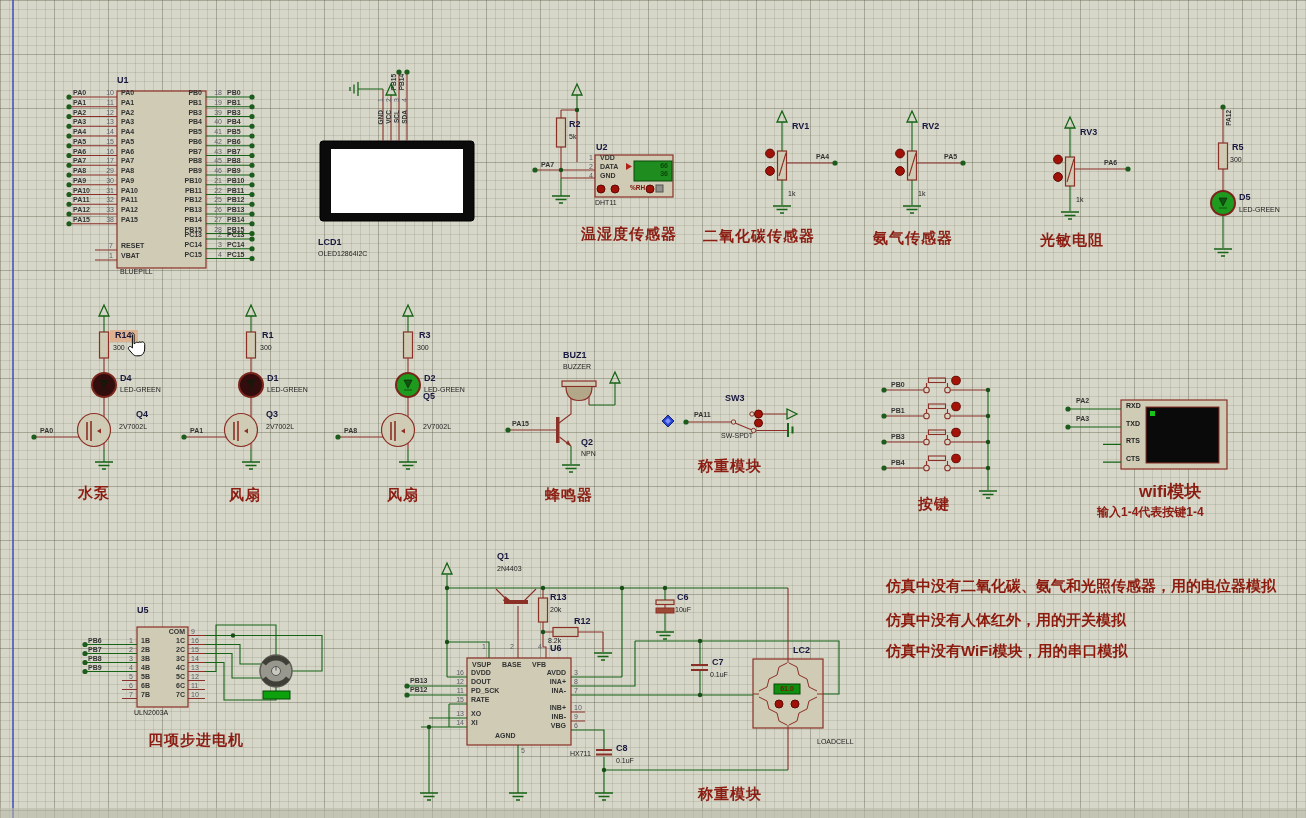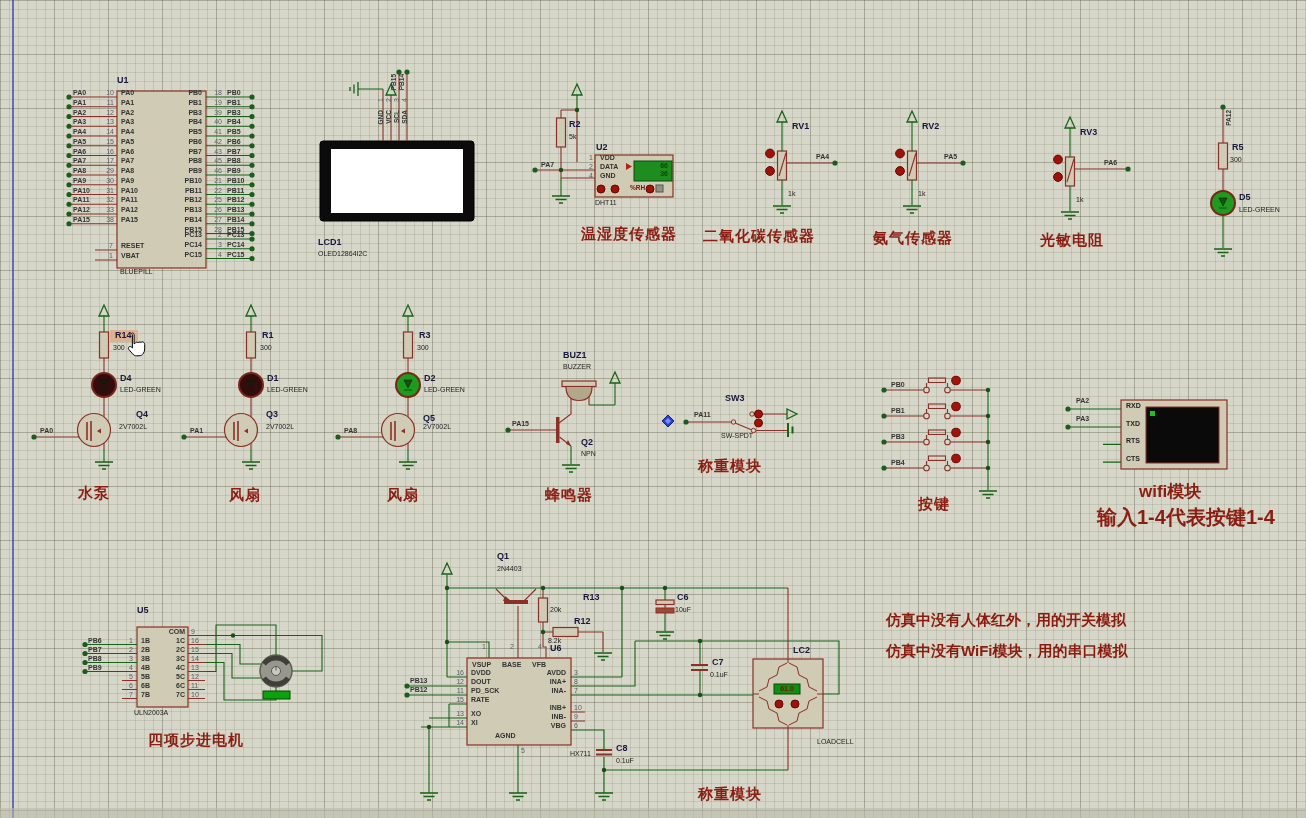--- a/index.html
+++ b/index.html
@@ -543,21 +543,21 @@
 <div class="t ref" style="left:267px;top:374px;">D1</div>
 <div class="t val" style="left:267px;top:386px;">LED-GREEN</div>
 <div class="t ref" style="left:266px;top:410px;">Q3</div>
 <div class="t val" style="left:266px;top:423px;">2V7002L</div>
 <div class="t net" style="left:190px;top:427px;">PA1</div>
 <div class="t cn" style="left:229px;top:487px;">风扇</div>
 <div class="t ref" style="left:419px;top:331px;">R3</div>
 <div class="t val" style="left:417px;top:344px;">300</div>
 <div class="t ref" style="left:424px;top:374px;">D2</div>
 <div class="t val" style="left:424px;top:386px;">LED-GREEN</div>
-<div class="t ref" style="left:423px;top:414px;text-align:center;">Q5</div>
+<div class="t ref" style="left:423px;top:392px;text-align:center;">Q5</div>
 <div class="t val" style="left:423px;top:423px;">2V7002L</div>
 <div class="t net" style="left:344px;top:427px;">PA8</div>
 <div class="t cn" style="left:387px;top:487px;">风扇</div>
 
 <div class="t ref" style="left:563px;top:351px;">BUZ1</div>
 <div class="t val" style="left:563px;top:363px;">BUZZER</div>
 <div class="t ref" style="left:581px;top:438px;">Q2</div>
 <div class="t val" style="left:581px;top:450px;">NPN</div>
 <div class="t net" style="left:512px;top:420px;">PA15</div>
 <div class="t cn" style="left:545px;top:487px;">蜂鸣器</div>
@@ -579,21 +579,21 @@
 <div class="t net" style="left:1076px;top:397px;">PA2</div>
 <div class="t net" style="left:1076px;top:415px;">PA3</div>
 <div class="t" style="left:1126px;top:402px;">
 
 <div class="wrow"><span>RXD</span></div>
       <div class="wrow"><span>TXD</span></div>
       <div class="wrow"><span>RTS</span></div>
       <div class="wrow"><span>CTS</span></div>
     </div>
 <div class="t cnb" style="left:1139px;top:483px;">wifi模块</div>
-<div class="t cnb" style="left:1097px;top:506px;font-size:20px;">输入1-4代表按键1-4</div>
+<div class="t cnb" style="left:1097px;top:506px;font-size:12px;">输入1-4代表按键1-4</div>
 
 <div class="t ref" style="left:137px;top:606px;">U5</div>
 <div class="t val" style="left:134px;top:709px;">ULN2003A</div>
 <div class="t r9" style="left:88px;top:636.5px;">
 
 <div class="prow">
         <span class="net">PB6</span>
       </div>
       <div class="prow">
         <span class="net">PB7</span>
@@ -658,21 +658,21 @@
       <div class="prow" style="display:block;"><span class="num">14</span></div>
       <div class="prow" style="display:block;"><span class="num">13</span></div>
       <div class="prow" style="display:block;"><span class="num">12</span></div>
       <div class="prow" style="display:block;"><span class="num">11</span></div>
       <div class="prow" style="display:block;"><span class="num">10</span></div>
     </div>
 <div class="t cn" style="left:148px;top:732px;">四项步进电机</div>
 
 <div class="t ref" style="left:497px;top:552px;">Q1</div>
 <div class="t val" style="left:497px;top:565px;">2N4403</div>
-<div class="t ref" style="left:550px;top:593px;margin-left:33px;">R13</div>
+<div class="t ref" style="left:550px;top:593px;">R13</div>
 <div class="t val" style="left:550px;top:606px;">20k</div>
 <div class="t ref" style="left:550px;top:617px;padding-left:24px;">R12</div>
 <div class="t val" style="left:548px;top:637px;">8.2k</div>
 <div class="t ref" style="left:550px;top:644px;">U6</div>
 <div class="t val" style="left:570px;top:750px;">HX711</div>
 <div class="t net" style="left:472px;top:661px;">VSUP</div>
 <div class="t net" style="left:502px;top:661px;">BASE</div>
 <div class="t net" style="left:532px;top:661px;">VFB</div>
 <div class="t num" style="left:482px;top:643px;">1</div>
 <div class="t num" style="left:510px;top:643px;">2</div>
@@ -733,20 +733,21 @@
 <div class="t val" style="left:675px;top:606px;">10uF</div>
 <div class="t ref" style="left:712px;top:658px;">C7</div>
 <div class="t val" style="left:710px;top:671px;">0.1uF</div>
 <div class="t ref" style="left:616px;top:744px;">C8</div>
 <div class="t val" style="left:616px;top:757px;">0.1uF</div>
 <div class="t ref" style="left:793px;top:646px;">LC2</div>
 <div class="t val" style="left:817px;top:738px;">LOADCELL</div>
 <div class="t" style="left:774px;top:684px;width:26px;height:10px;text-align:center;font-size:7px;font-weight:bold;color:#7a1408;line-height:10px;">61.0</div>
 <div class="t cn" style="left:660px;top:786px;margin-left:38px;">称重模块</div>
 
+<div class="t note" style="left:886px;top:578px;">仿真中没有二氧化碳、氨气和光照传感器，用的电位器模拟</div>
 <div class="t note" style="left:886px;top:612px;">仿真中没有人体红外，用的开关模拟</div>
 <div class="t note" style="left:886px;top:643px;">仿真中没有WiFi模块，用的串口模拟</div>
 
 <svg width="26" height="28" style="left:124px;top:331px;z-index:50;">
   <path d="M8.5 2c.9 0 1.6.7 1.6 1.6v9.1l.9-.3c.5-1 1.5-1.4 2.4-1l.7.3c.4-.6 1.1-.9 1.9-.7l1 .4c.5-.5 1.2-.7 1.8-.5 1.1.4 1.9 1.3 1.9 2.5v4.6c0 1.6-.5 3.1-1.3 4.4-1 1.5-2.6 2.4-4.4 2.4h-2.5c-1.5 0-3-.7-3.9-1.9l-3.8-4.5c-.7-.8-.6-1.9.2-2.5.7-.6 1.7-.5 2.3.1l1.1 1V3.6C6.9 2.7 7.6 2 8.5 2z" fill="#ffffff" stroke="#000000" stroke-width="1"></path>
 </svg>
 
 </div>
 
 </body></html>

